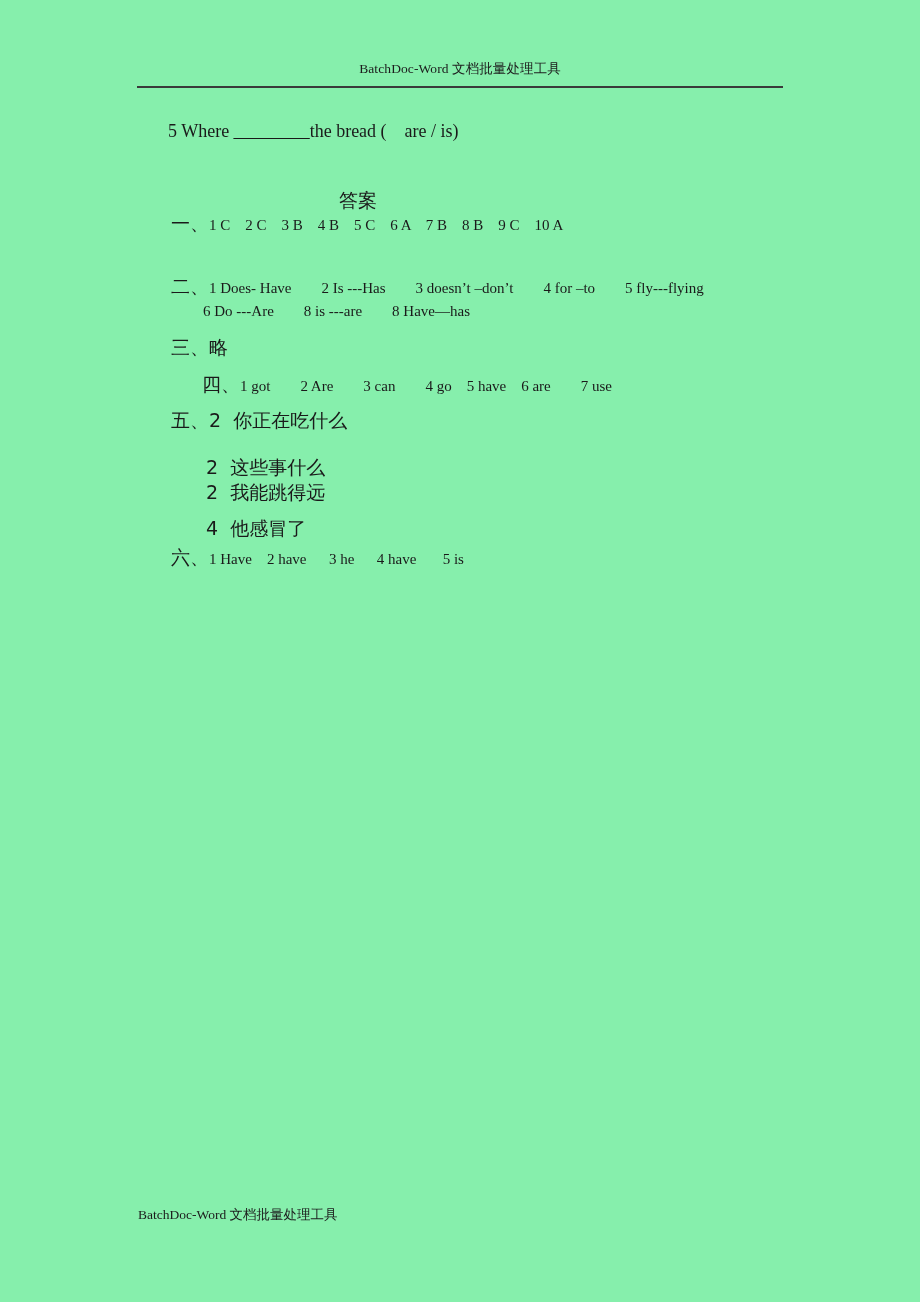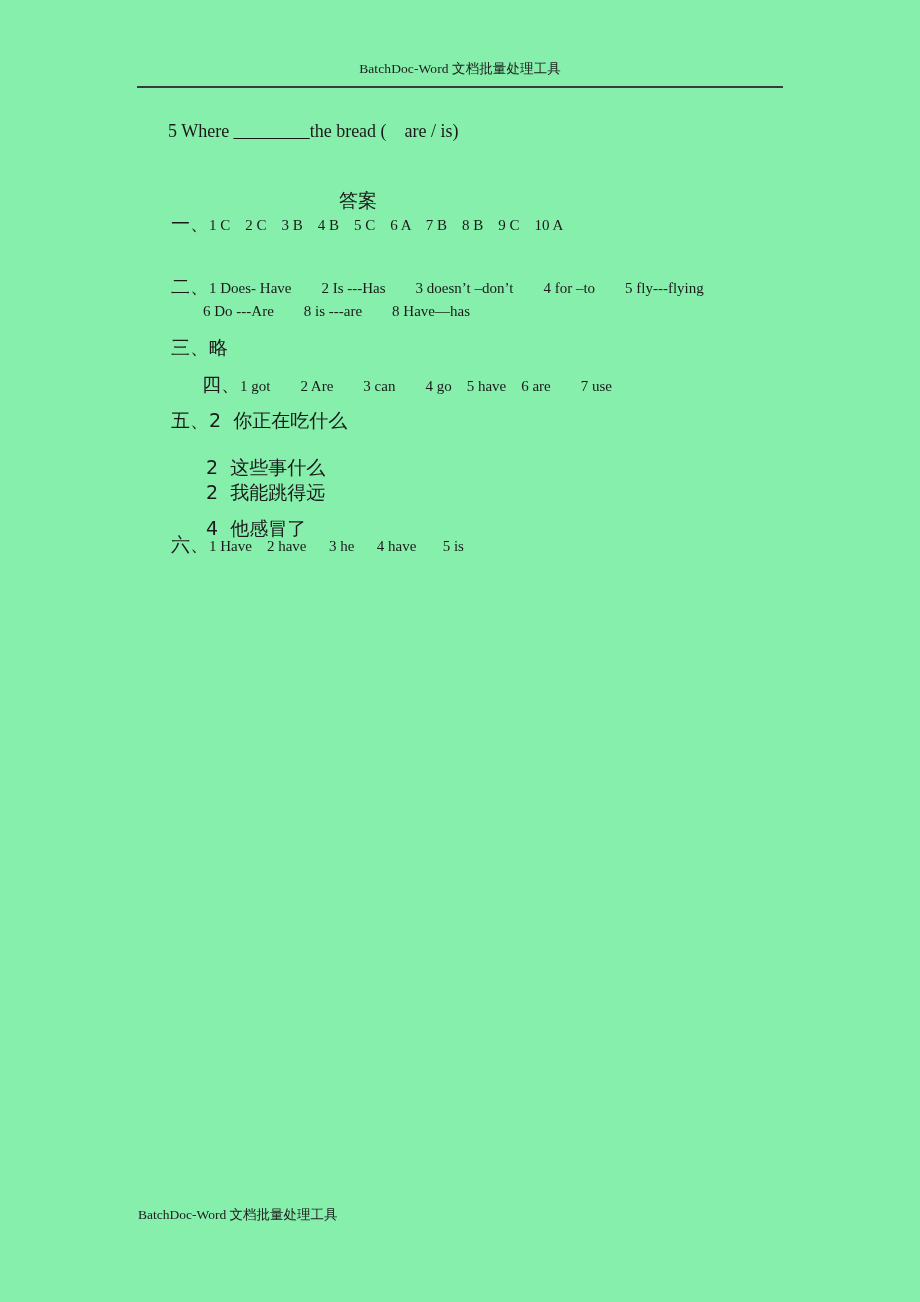--- a/index.html
+++ b/index.html
@@ -98,21 +98,21 @@
 
   .row-0 { top: 212px; }
   .row-1 { top: 275px; }
   .row-2 { top: 300px; }
   .row-3 { top: 336px; }
   .row-4 { top: 373px; margin-left: 31px; }
   .row-5 { top: 409px; }
   .row-6 { top: 456px; }
   .row-7 { top: 481px; }
   .row-8 { top: 517px; }
-  .row-9 { top: 533px; }
+  .row-9 { top: 546px; }
 
   
   .page-footer {
     position: absolute;
     left: 138px;
     top: 1206px;
     font-size: 13.5px;
     line-height: 18px;
     color: #1c1c1c;
     white-space: nowrap;

